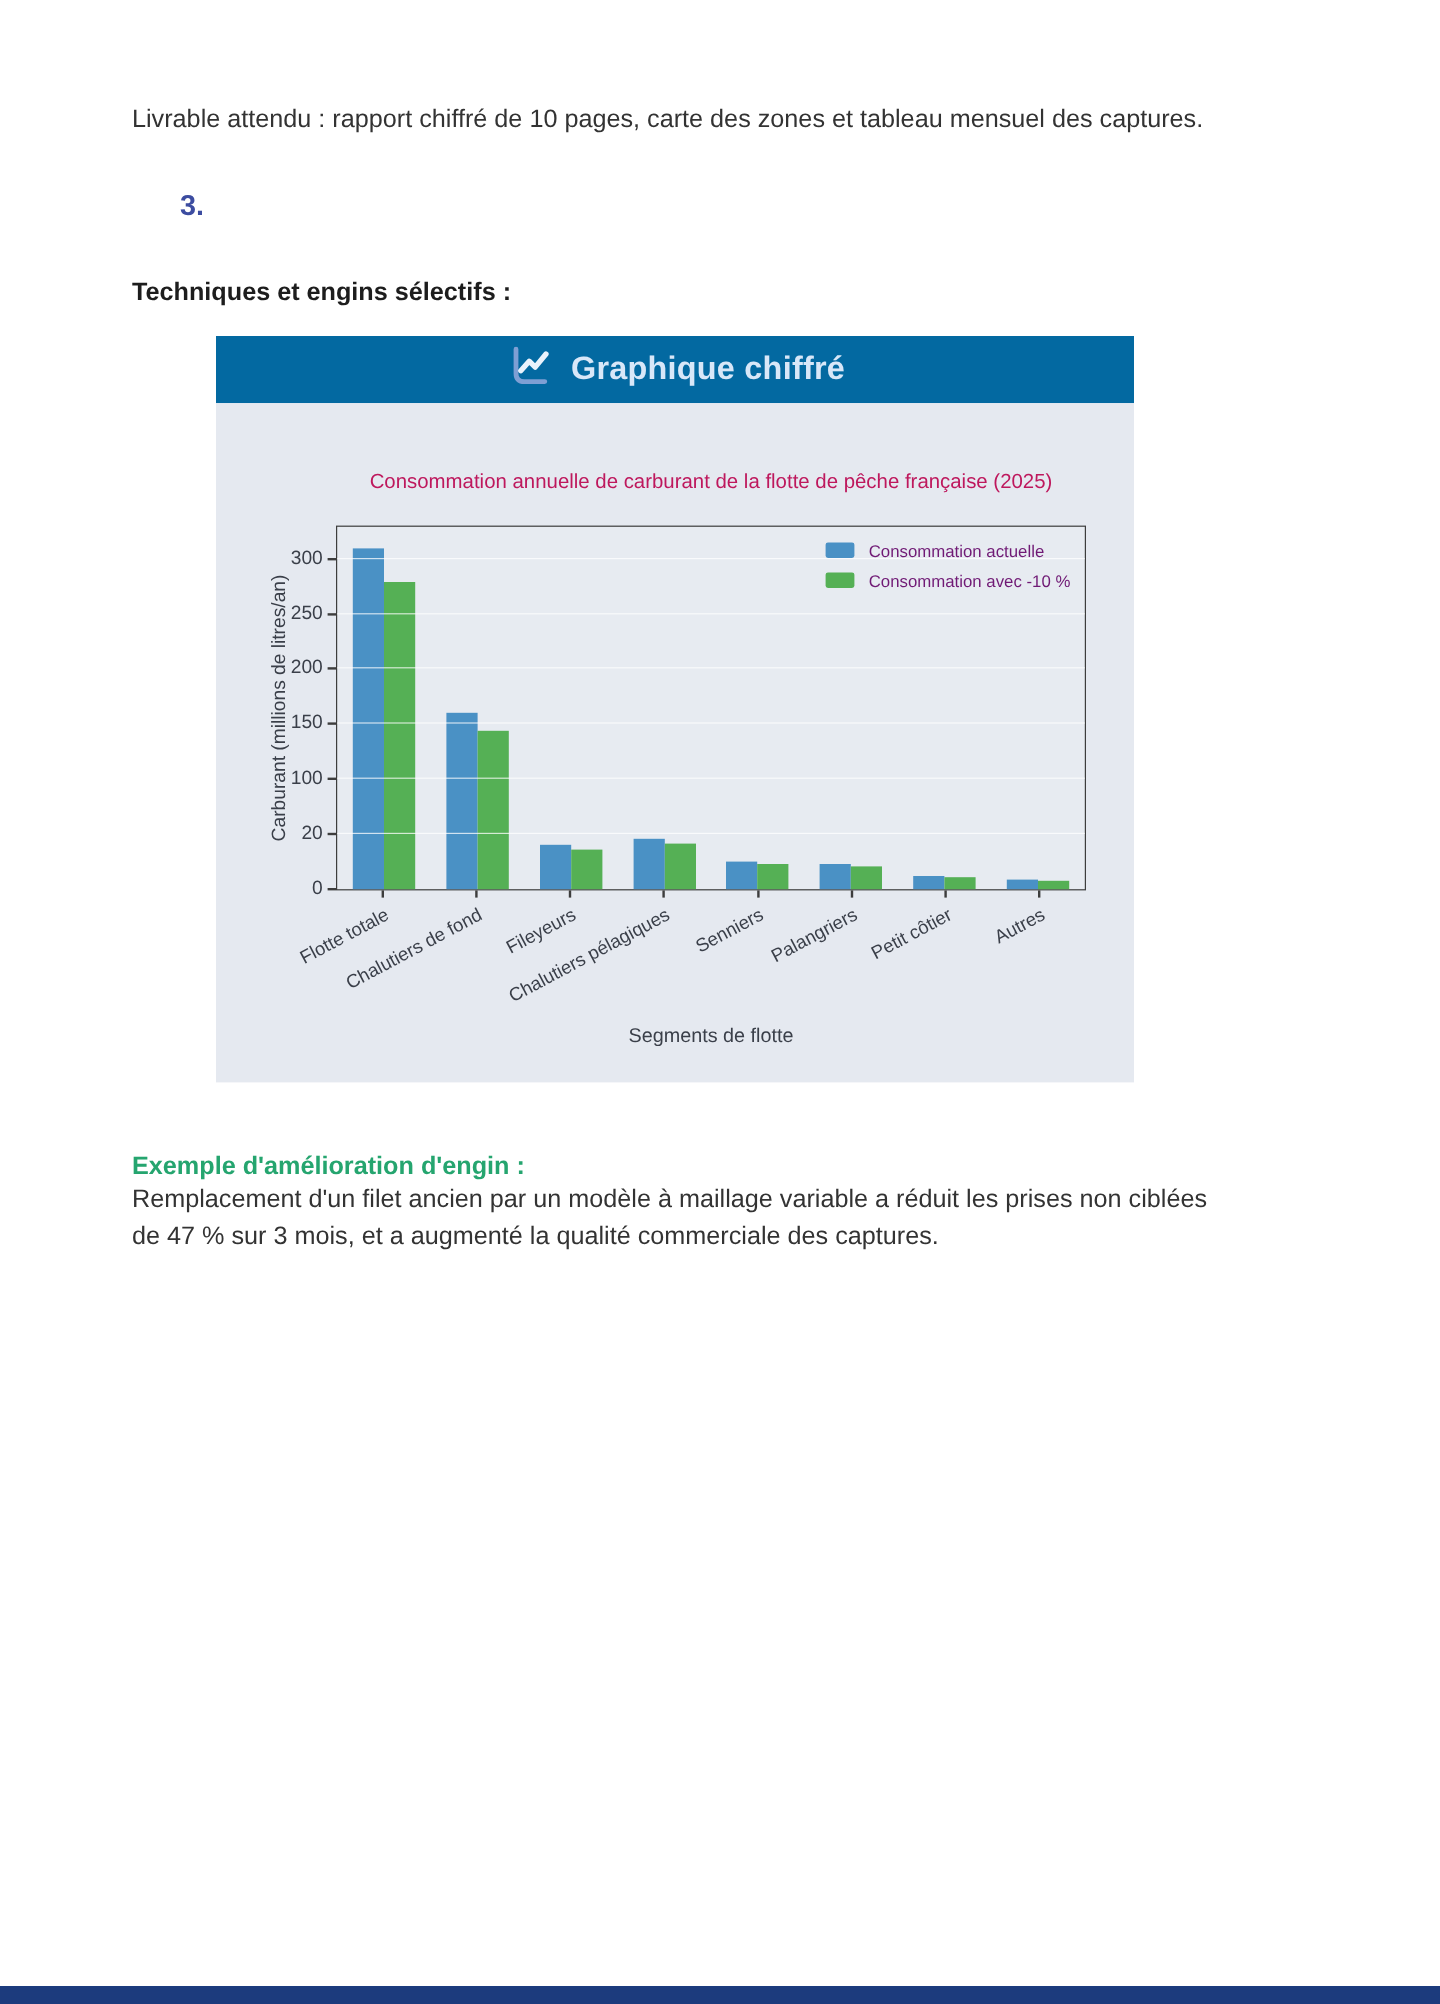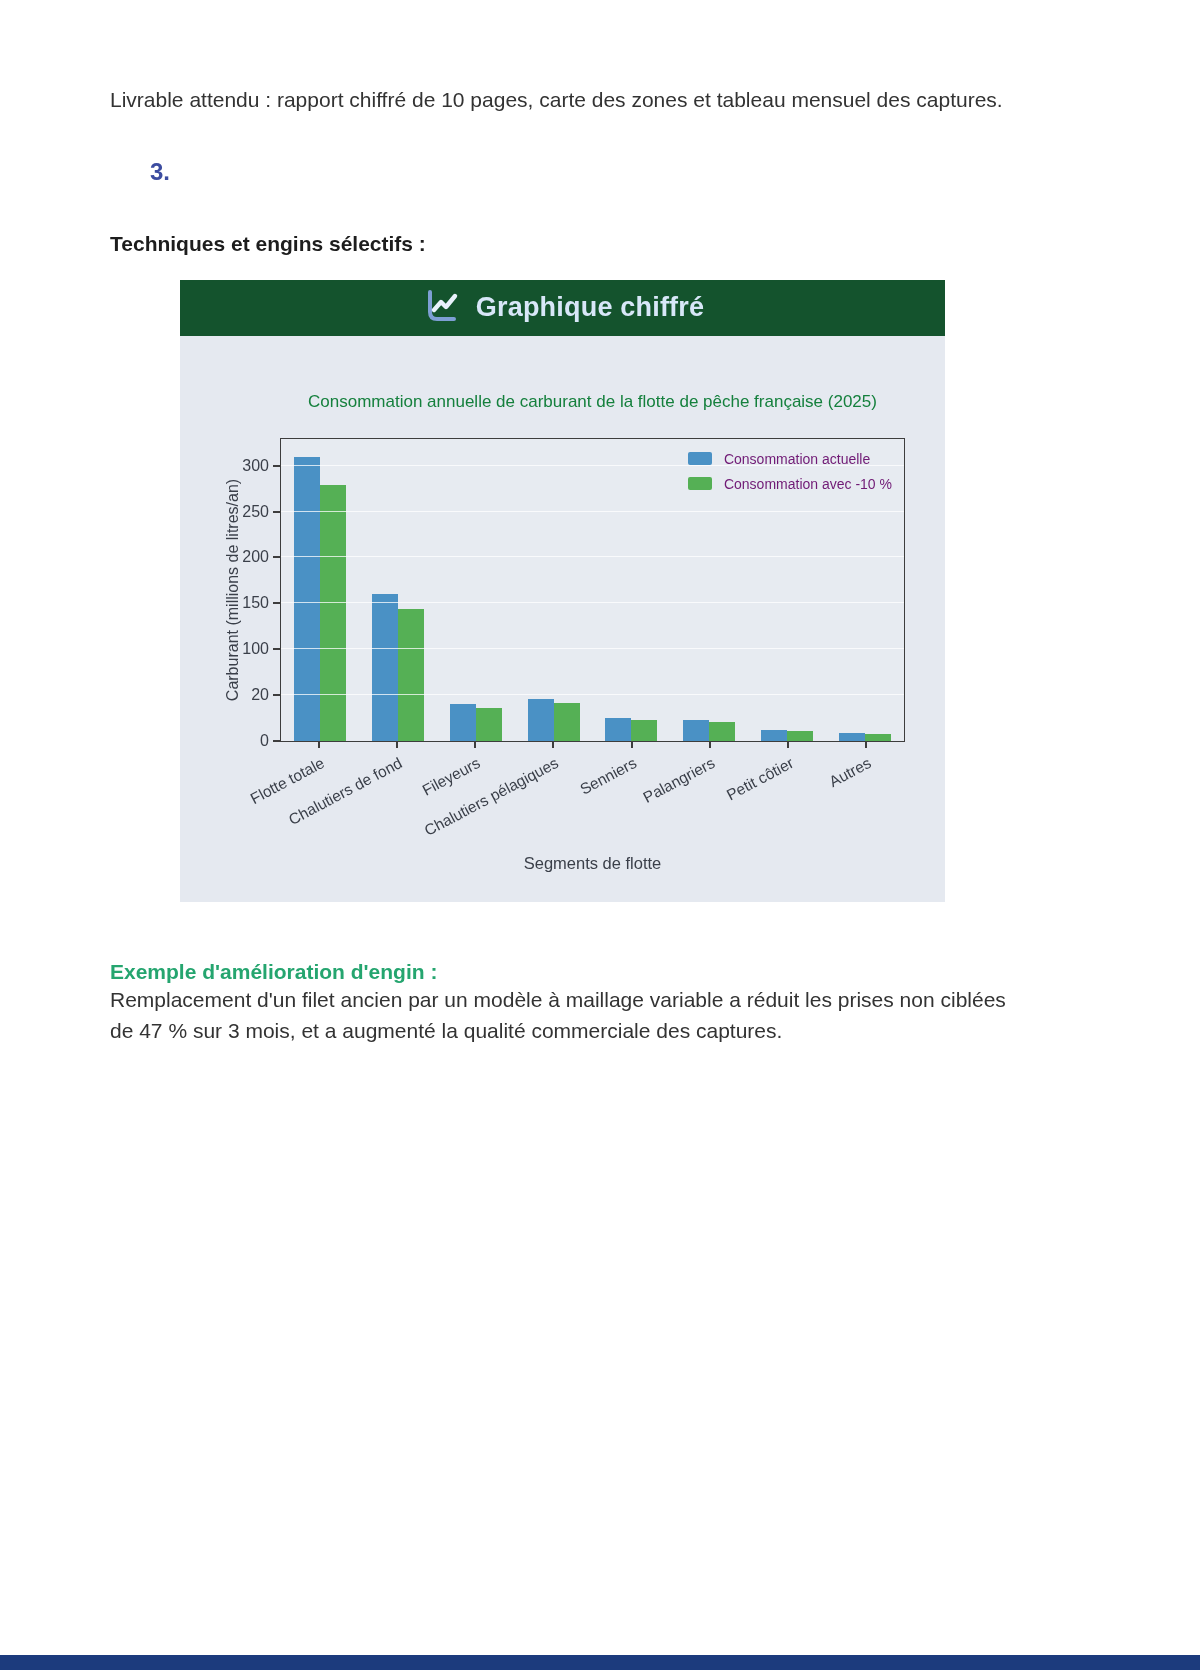--- a/index.html
+++ b/index.html
@@ -29,34 +29,34 @@
   }
   .sub-heading.tight { margin-top:16px; }
   .sub-body { margin-top:0; }
 
   
   .chart-panel {
     margin:24px 0 0 70px;
     width:765px;
   }
   .chart-panel-header {
-    height:56px; background:#14532d;
+    height:56px; background:#0369a1;
     display:flex; align-items:center; justify-content:center; gap:17px;
   }
   .chart-panel-header .title {
     color:#d8e7f8; font-size:27px; font-weight:bold; letter-spacing:0.2px;
   }
   .chart-panel-body {
     background:#e5e9f0;
     padding:56px 40px 20px 40px;
     height:566px;
   }
   .chart-title {
     text-align:center; padding-left:60px;
-    font-size:17px; color:#15803d;
+    font-size:17px; color:#be185d;
     margin-bottom:26px;
   }
   .chart-region { display:flex; }
   .y-axis-label {
     width:26px; height:304px;
     display:flex; align-items:center; justify-content:center;
   }
   .y-axis-label span {
     transform:rotate(-90deg); white-space:nowrap;
     font-size:16px; color:#3a3f49;

